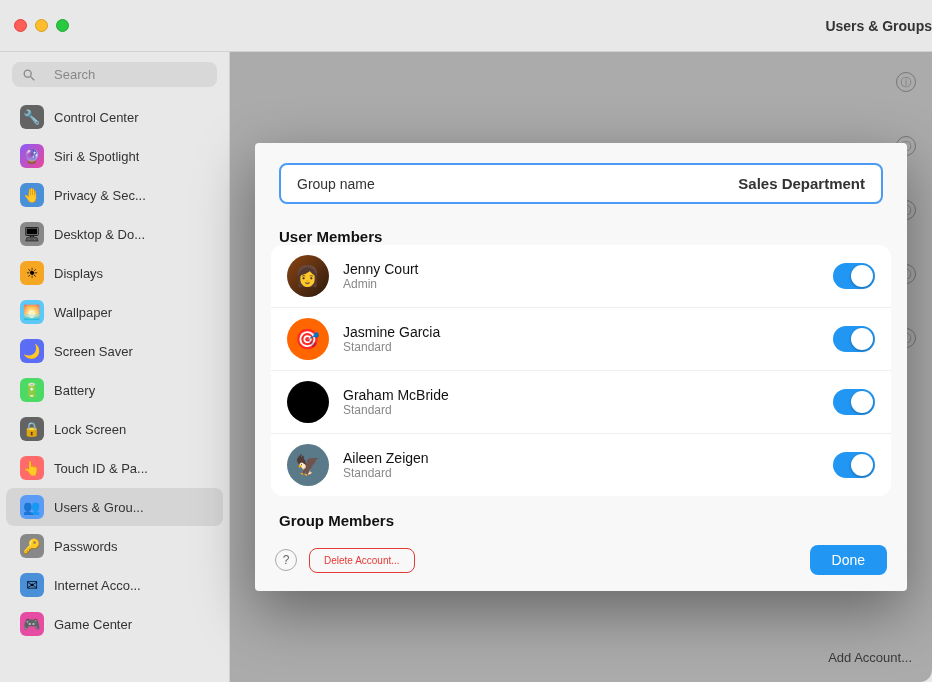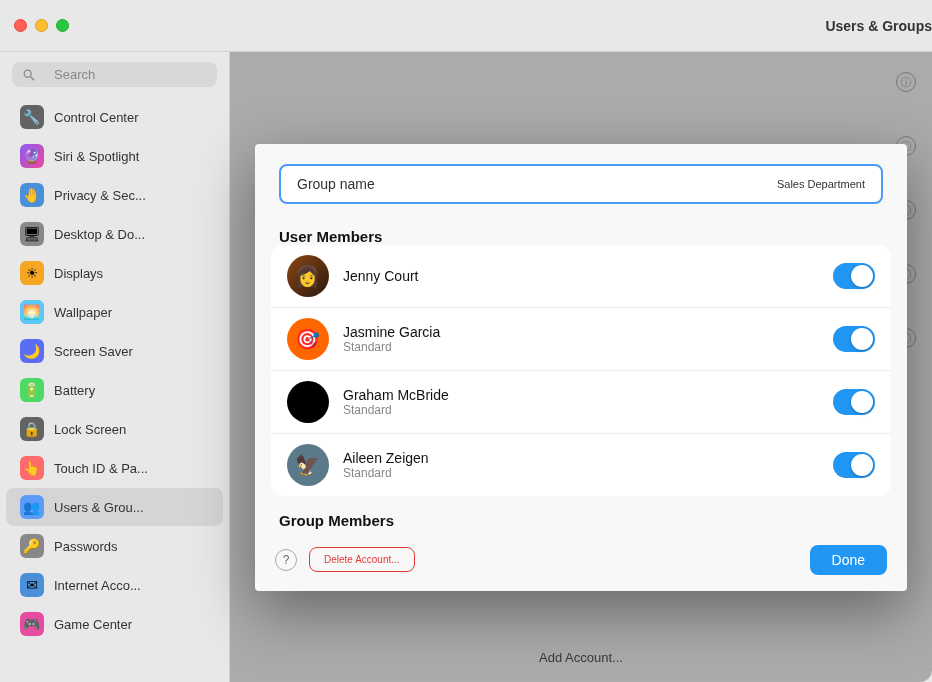--- a/index.html
+++ b/index.html
@@ -172,21 +172,21 @@
     }
 
     .bottom-bar {
       position: absolute;
       bottom: 0;
       left: 0;
       right: 0;
       height: 50px;
       display: flex;
       align-items: center;
-      justify-content: center;
+      justify-content: flex-end;
       padding: 0 20px;
     }
 
     .add-account-btn {
       font-size: 13px;
       color: #555;
       background: transparent;
       border: none;
       cursor: pointer;
     }
@@ -229,23 +229,23 @@
       margin-bottom: 24px;
     }
 
     .group-name-label {
       font-size: 14px;
       color: #333;
       flex: 1;
     }
 
     .group-name-value {
-      font-size: 11px;
+      font-size: 15px;
       color: #333;
-      font-weight: 400;
+      font-weight: 700;
     }
 
     .section-title {
       font-size: 15px;
       font-weight: 700;
       color: #111;
       padding: 0 24px;
     }
 
     .members-list {
@@ -492,20 +492,21 @@
           </div>
 
           <div class="section-title">User Members</div>
 
           <div class="members-list">
 
             <div class="member-row">
               <div class="member-avatar avatar-jenny">👩</div>
               <div class="member-info">
                 <div class="member-name">Jenny Court</div>
+                <div class="member-role">Admin</div>
               </div>
               <div class="toggle"></div>
             </div>
 
             <div class="member-row">
               <div class="member-avatar avatar-jasmine">🎯</div>
               <div class="member-info">
                 <div class="member-name">Jasmine Garcia</div>
                 <div class="member-role">Standard</div>
               </div>

